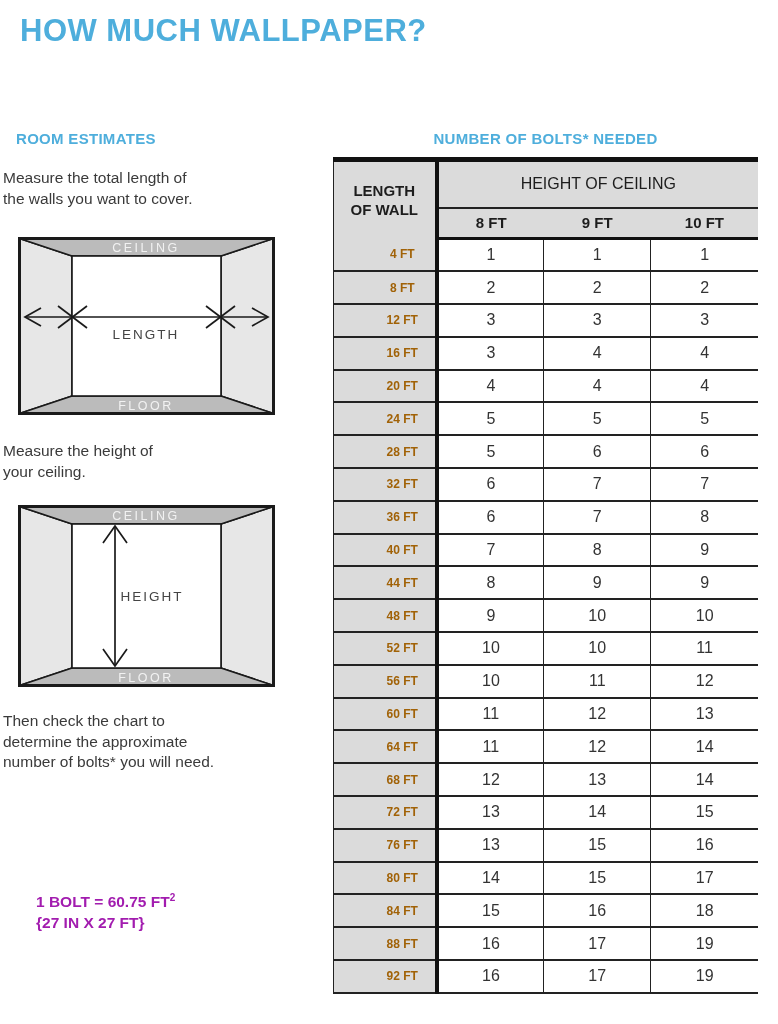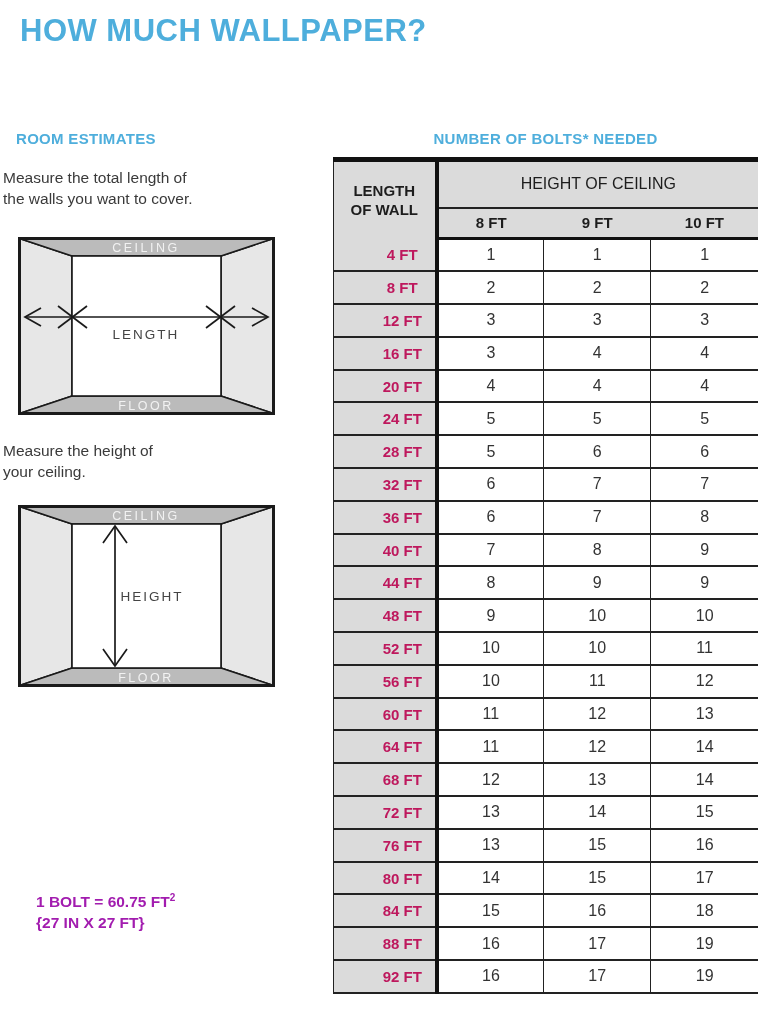--- a/index.html
+++ b/index.html
@@ -105,23 +105,23 @@
     border-bottom: 3px solid #111111;
     height: 31px;
     font-size: 15px;
     font-weight: 700;
     color: #1d1d1d;
   }
   .wall-cell {
     background: #DBDBDB;
     border-right: 4.5px solid #111111;
     border-bottom: 2px solid #222222;
-    font-size: 15px;
-    font-weight: 700;
-    color: #be185d;
+    font-size: 12px;
+    font-weight: 700;
+    color: #a16207;
     height: 32.8px;
     padding-left: 36px;
   }
   .val-cell {
     background: #ffffff;
     border-bottom: 2px solid #222222;
     font-size: 16px;
     font-weight: 400;
     color: #333333;
     width: 106px;
@@ -186,20 +186,25 @@
     <g stroke="#1a1a1a" stroke-width="1.7" fill="none">
       <line x1="97" y1="21" x2="97" y2="161"></line>
       <polyline points="85,38 97,21 109,38"></polyline>
       <polyline points="85,144 97,161 109,144"></polyline>
     </g>
     <text class="band-label" x="128" y="15" text-anchor="middle">CEILING</text>
     <text class="dim-label" x="134" y="96" text-anchor="middle">HEIGHT</text>
     <text class="band-label" x="128" y="177" text-anchor="middle">FLOOR</text>
   </svg>
 
+  <div class="para" id="para-chart">
+    <span>Then check the chart to</span><br>
+    <span>determine the approximate</span><br>
+    <span>number of bolts* you will need.</span>
+  </div>
 
 
   <div class="bolt-info">
     <span><span>1 BOLT = 60.75 FT</span><sup>2</sup></span><br>
     <span>{27 IN X 27 FT}</span>
   </div>
 
   <div class="section-heading" id="bolts-heading">NUMBER OF BOLTS* NEEDED</div>
 
   <div class="table-wrap">

